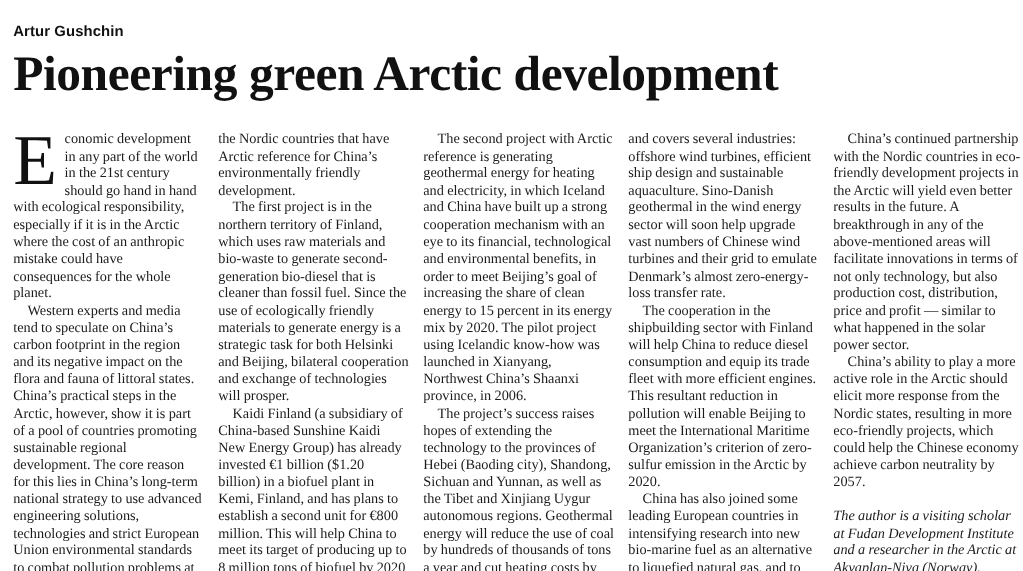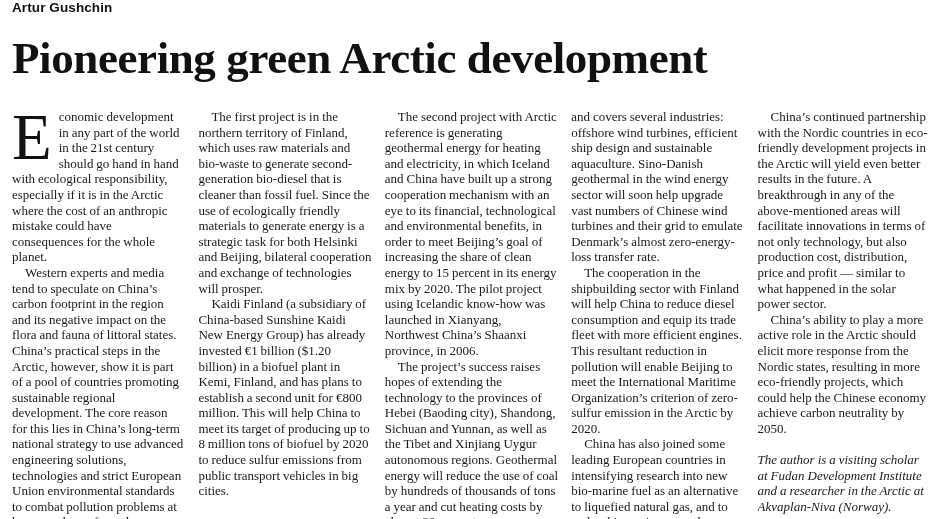--- a/index.html
+++ b/index.html
@@ -9,39 +9,39 @@
     width: 930px;
     height: 519px;
     overflow: hidden;
     font-family: "Liberation Serif", serif;
     color: #1a1a1a;
   }
   .page {
     box-sizing: border-box;
     width: 930px;
     height: 509px;
-    padding: 0 11px 0 12px;
+    padding: 21px 11px 0 12px;
     background: #ffffff;
   }
   .byline {
     font-family: "Liberation Sans", sans-serif;
     font-weight: bold;
     font-size: 13.5px;
     line-height: 16px;
     color: #111111;
     letter-spacing: 0.1px;
   }
   .headline {
     font-family: "Liberation Serif", serif;
     font-weight: 600;
     font-size: 45px;
     line-height: 47px;
     letter-spacing: -0.4px;
     color: #111111;
-    margin: 19px 0 0 0;
+    margin: 7px 0 0 0;
   }
   .columns {
     margin-top: 27px;
     display: flex;
     gap: 13px;
     align-items: flex-start;
   }
   .col {
     flex: 0 0 173.4px;
     width: 173.4px;
@@ -84,36 +84,37 @@
 
   <div class="columns">
 
     <div class="col">
       <p><span class="dropcap">E</span><span>conomic development in any part of the world in the 21st century should go hand in hand with ecological responsibility, especially if it is in the Arctic where the cost of an anthropic mistake could have consequences for the whole planet.</span></p>
       <p class="indent">Western experts and media tend to speculate on China’s carbon footprint in the region and its negative impact on the flora and fauna of littoral states. China’s practical steps in the Arctic, however, show it is part of a pool of countries promoting sustainable regional development. The core reason for this lies in China’s long-term national strategy to use advanced engineering solutions, technologies and strict European Union environmental standards to combat pollution problems at home, and transform the energy balance toward renewables.</p>
 
     </div>
 
     <div class="col">
+      <p>the Nordic countries that have Arctic reference for China’s environmentally friendly development.</p>
       <p class="indent">The first project is in the northern territory of Finland, which uses raw materials and bio-waste to generate second-generation bio-diesel that is cleaner than fossil fuel. Since the use of ecologically friendly materials to generate energy is a strategic task for both Helsinki and Beijing, bilateral cooperation and exchange of technologies will prosper.</p>
       <p class="indent">Kaidi Finland (a subsidiary of China-based Sunshine Kaidi New Energy Group) has already invested €1 billion ($1.20 billion) in a biofuel plant in Kemi, Finland, and has plans to establish a second unit for €800 million. This will help China to meet its target of producing up to 8 million tons of biofuel by 2020 to reduce sulfur emissions from public transport vehicles in big cities.</p>
     </div>
 
     <div class="col">
       <p class="indent">The second project with Arctic reference is generating geothermal energy for heating and electricity, in which Iceland and China have built up a strong cooperation mechanism with an eye to its financial, technological and environmental benefits, in order to meet Beijing’s goal of increasing the share of clean energy to 15 percent in its energy mix by 2020. The pilot project using Icelandic know-how was launched in Xianyang, Northwest China’s Shaanxi province, in 2006.</p>
       <p class="indent">The project’s success raises hopes of extending the technology to the provinces of Hebei (Baoding city), Shandong, Sichuan and Yunnan, as well as the Tibet and Xinjiang Uygur autonomous regions. Geothermal energy will reduce the use of coal by hundreds of thousands of tons a year and cut heating costs by almost 30 percent.</p>
 
     </div>
 
     <div class="col">
       <p>and covers several industries: offshore wind turbines, efficient ship design and sustainable aquaculture. Sino-Danish geothermal in the wind energy sector will soon help upgrade vast numbers of Chinese wind turbines and their grid to emulate Denmark’s almost zero-energy-loss transfer rate.</p>
       <p class="indent">The cooperation in the shipbuilding sector with Finland will help China to reduce diesel consumption and equip its trade fleet with more efficient engines. This resultant reduction in pollution will enable Beijing to meet the International Maritime Organization’s criterion of zero-sulfur emission in the Arctic by 2020.</p>
       <p class="indent">China has also joined some leading European countries in intensifying research into new bio-marine fuel as an alternative to liquefied natural gas, and to make ship engine upgrade cheaper. And now since China-Norway ties have been normalized, Beijing should work with Oslo to</p>
     </div>
 
     <div class="col">
       <p class="indent">China’s continued partnership with the Nordic countries in eco-friendly development projects in the Arctic will yield even better results in the future. A breakthrough in any of the above-mentioned areas will facilitate innovations in terms of not only technology, but also production cost, distribution, price and profit — similar to what happened in the solar power sector.</p>
-      <p class="indent">China’s ability to play a more active role in the Arctic should elicit more response from the Nordic states, resulting in more eco-friendly projects, which could help the Chinese economy achieve carbon neutrality by 2050.</p>
+      <p class="indent">China’s ability to play a more active role in the Arctic should elicit more response from the Nordic states, resulting in more eco-friendly projects, which could help the Chinese economy achieve carbon neutrality by 2057.</p>
       <p class="author-note">The author is a visiting scholar at Fudan Development Institute and a researcher in the Arctic at Akvaplan-Niva (Norway).</p>
     </div>
 
   </div>
 </div>
 
 </body></html>

